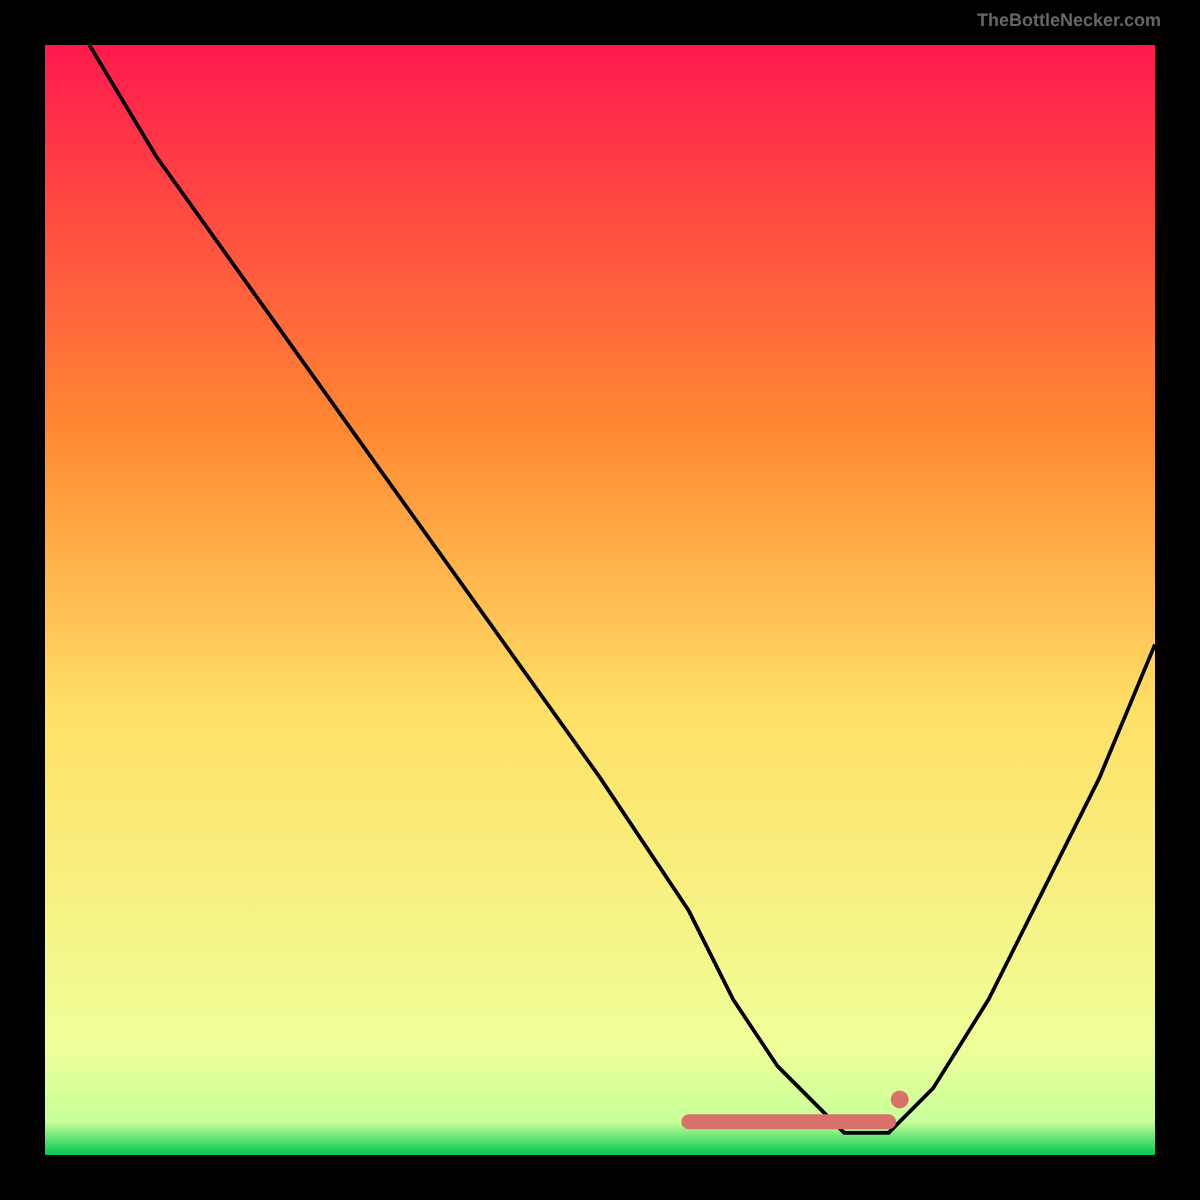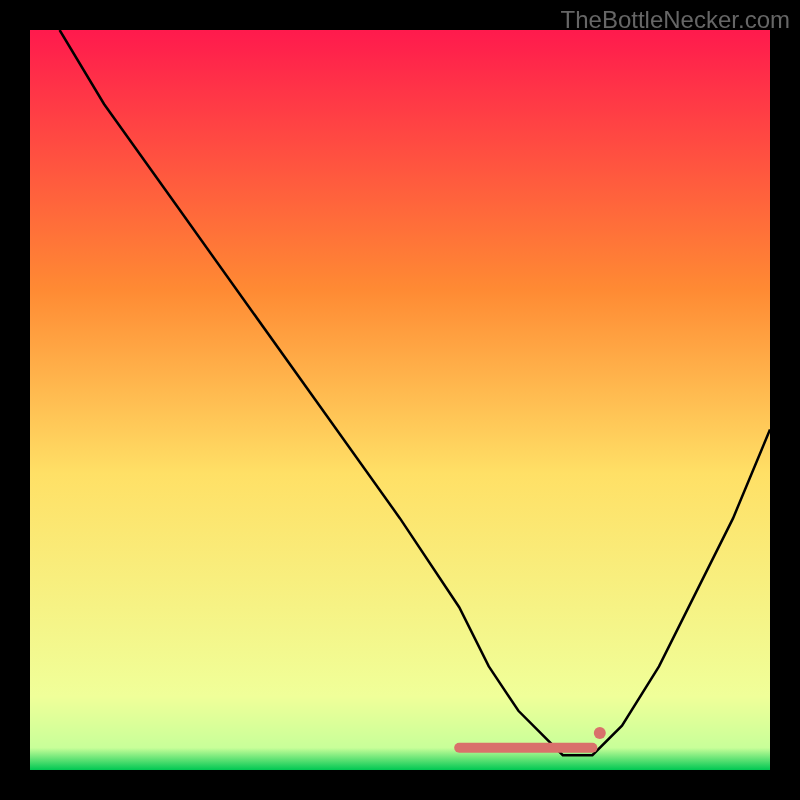--- a/index.html
+++ b/index.html
@@ -7,24 +7,24 @@
     padding: 0;
     background: #000;
     width: 800px;
     height: 800px;
     position: relative;
     font-family: Arial, sans-serif;
   }
   .watermark {
     position: absolute;
     top: 6px;
-    right: 10px;
+    right: 26px;
     color: #666;
-    font-size: 24px;
-    font-weight: 400;
+    font-size: 12px;
+    font-weight: 700;
     z-index: 10;
   }
   .plot-area {
     position: absolute;
     top: 30px;
     left: 30px;
     width: 740px;
     height: 740px;
   }
   svg {

